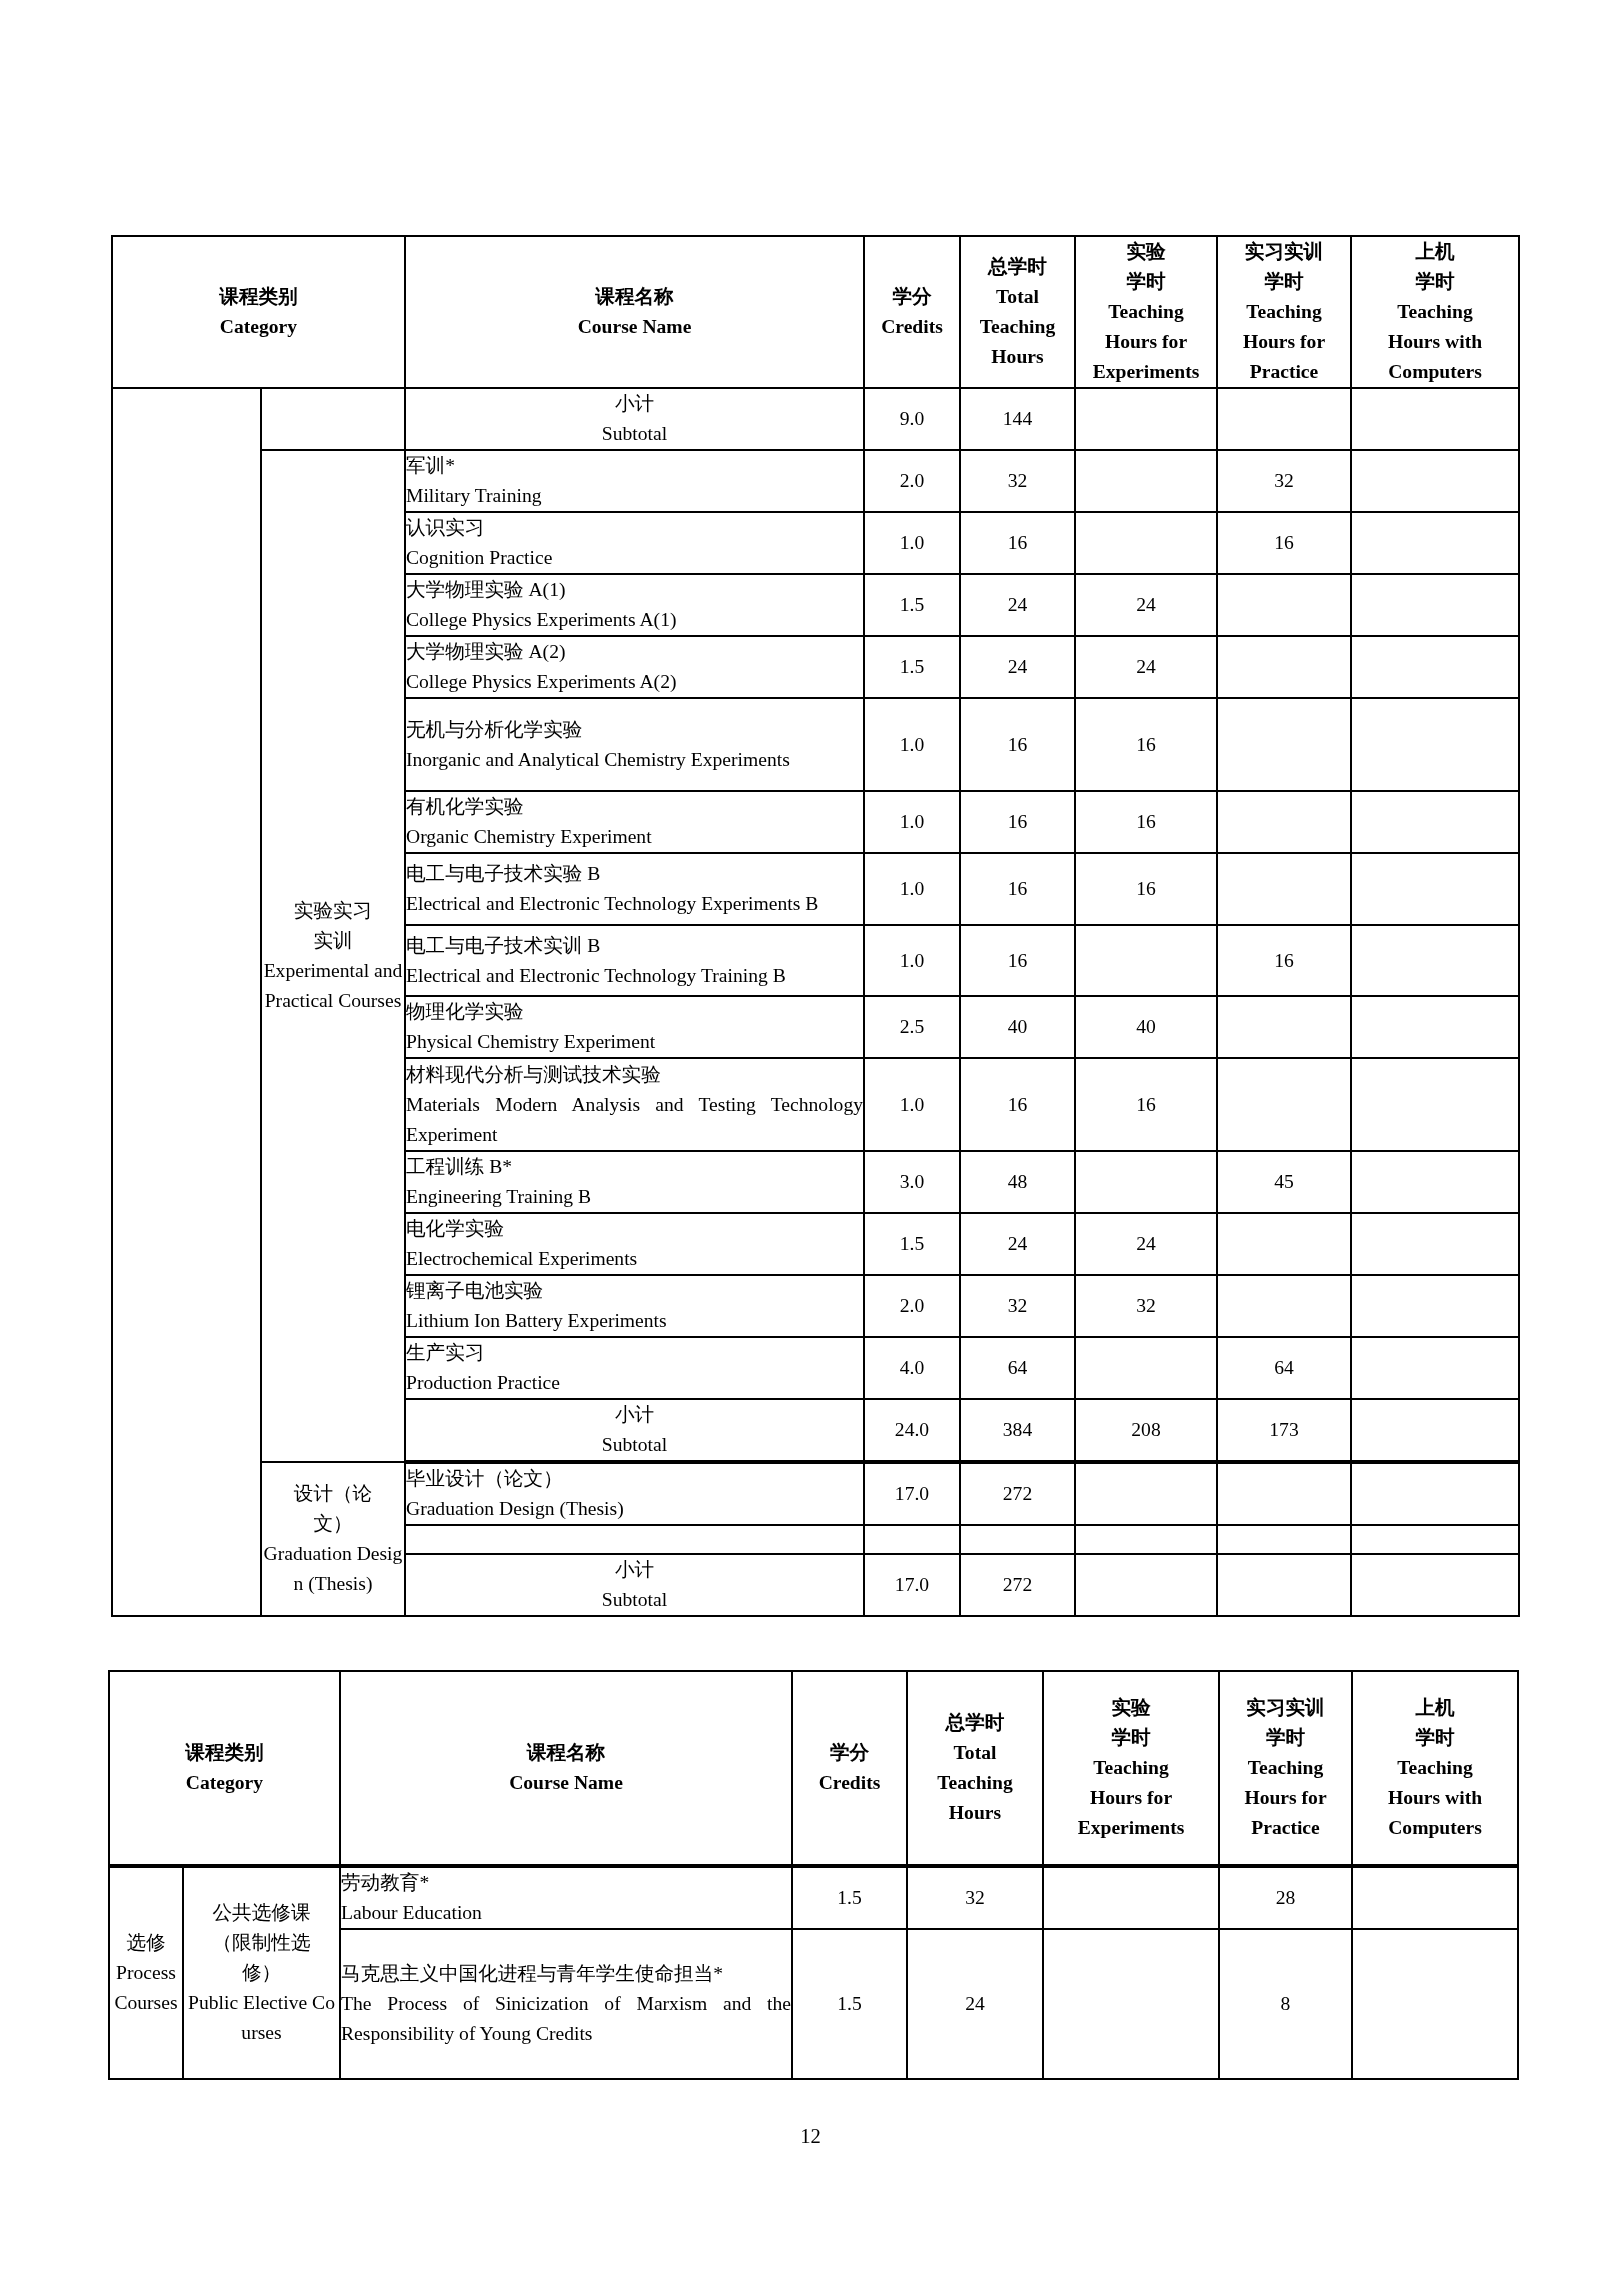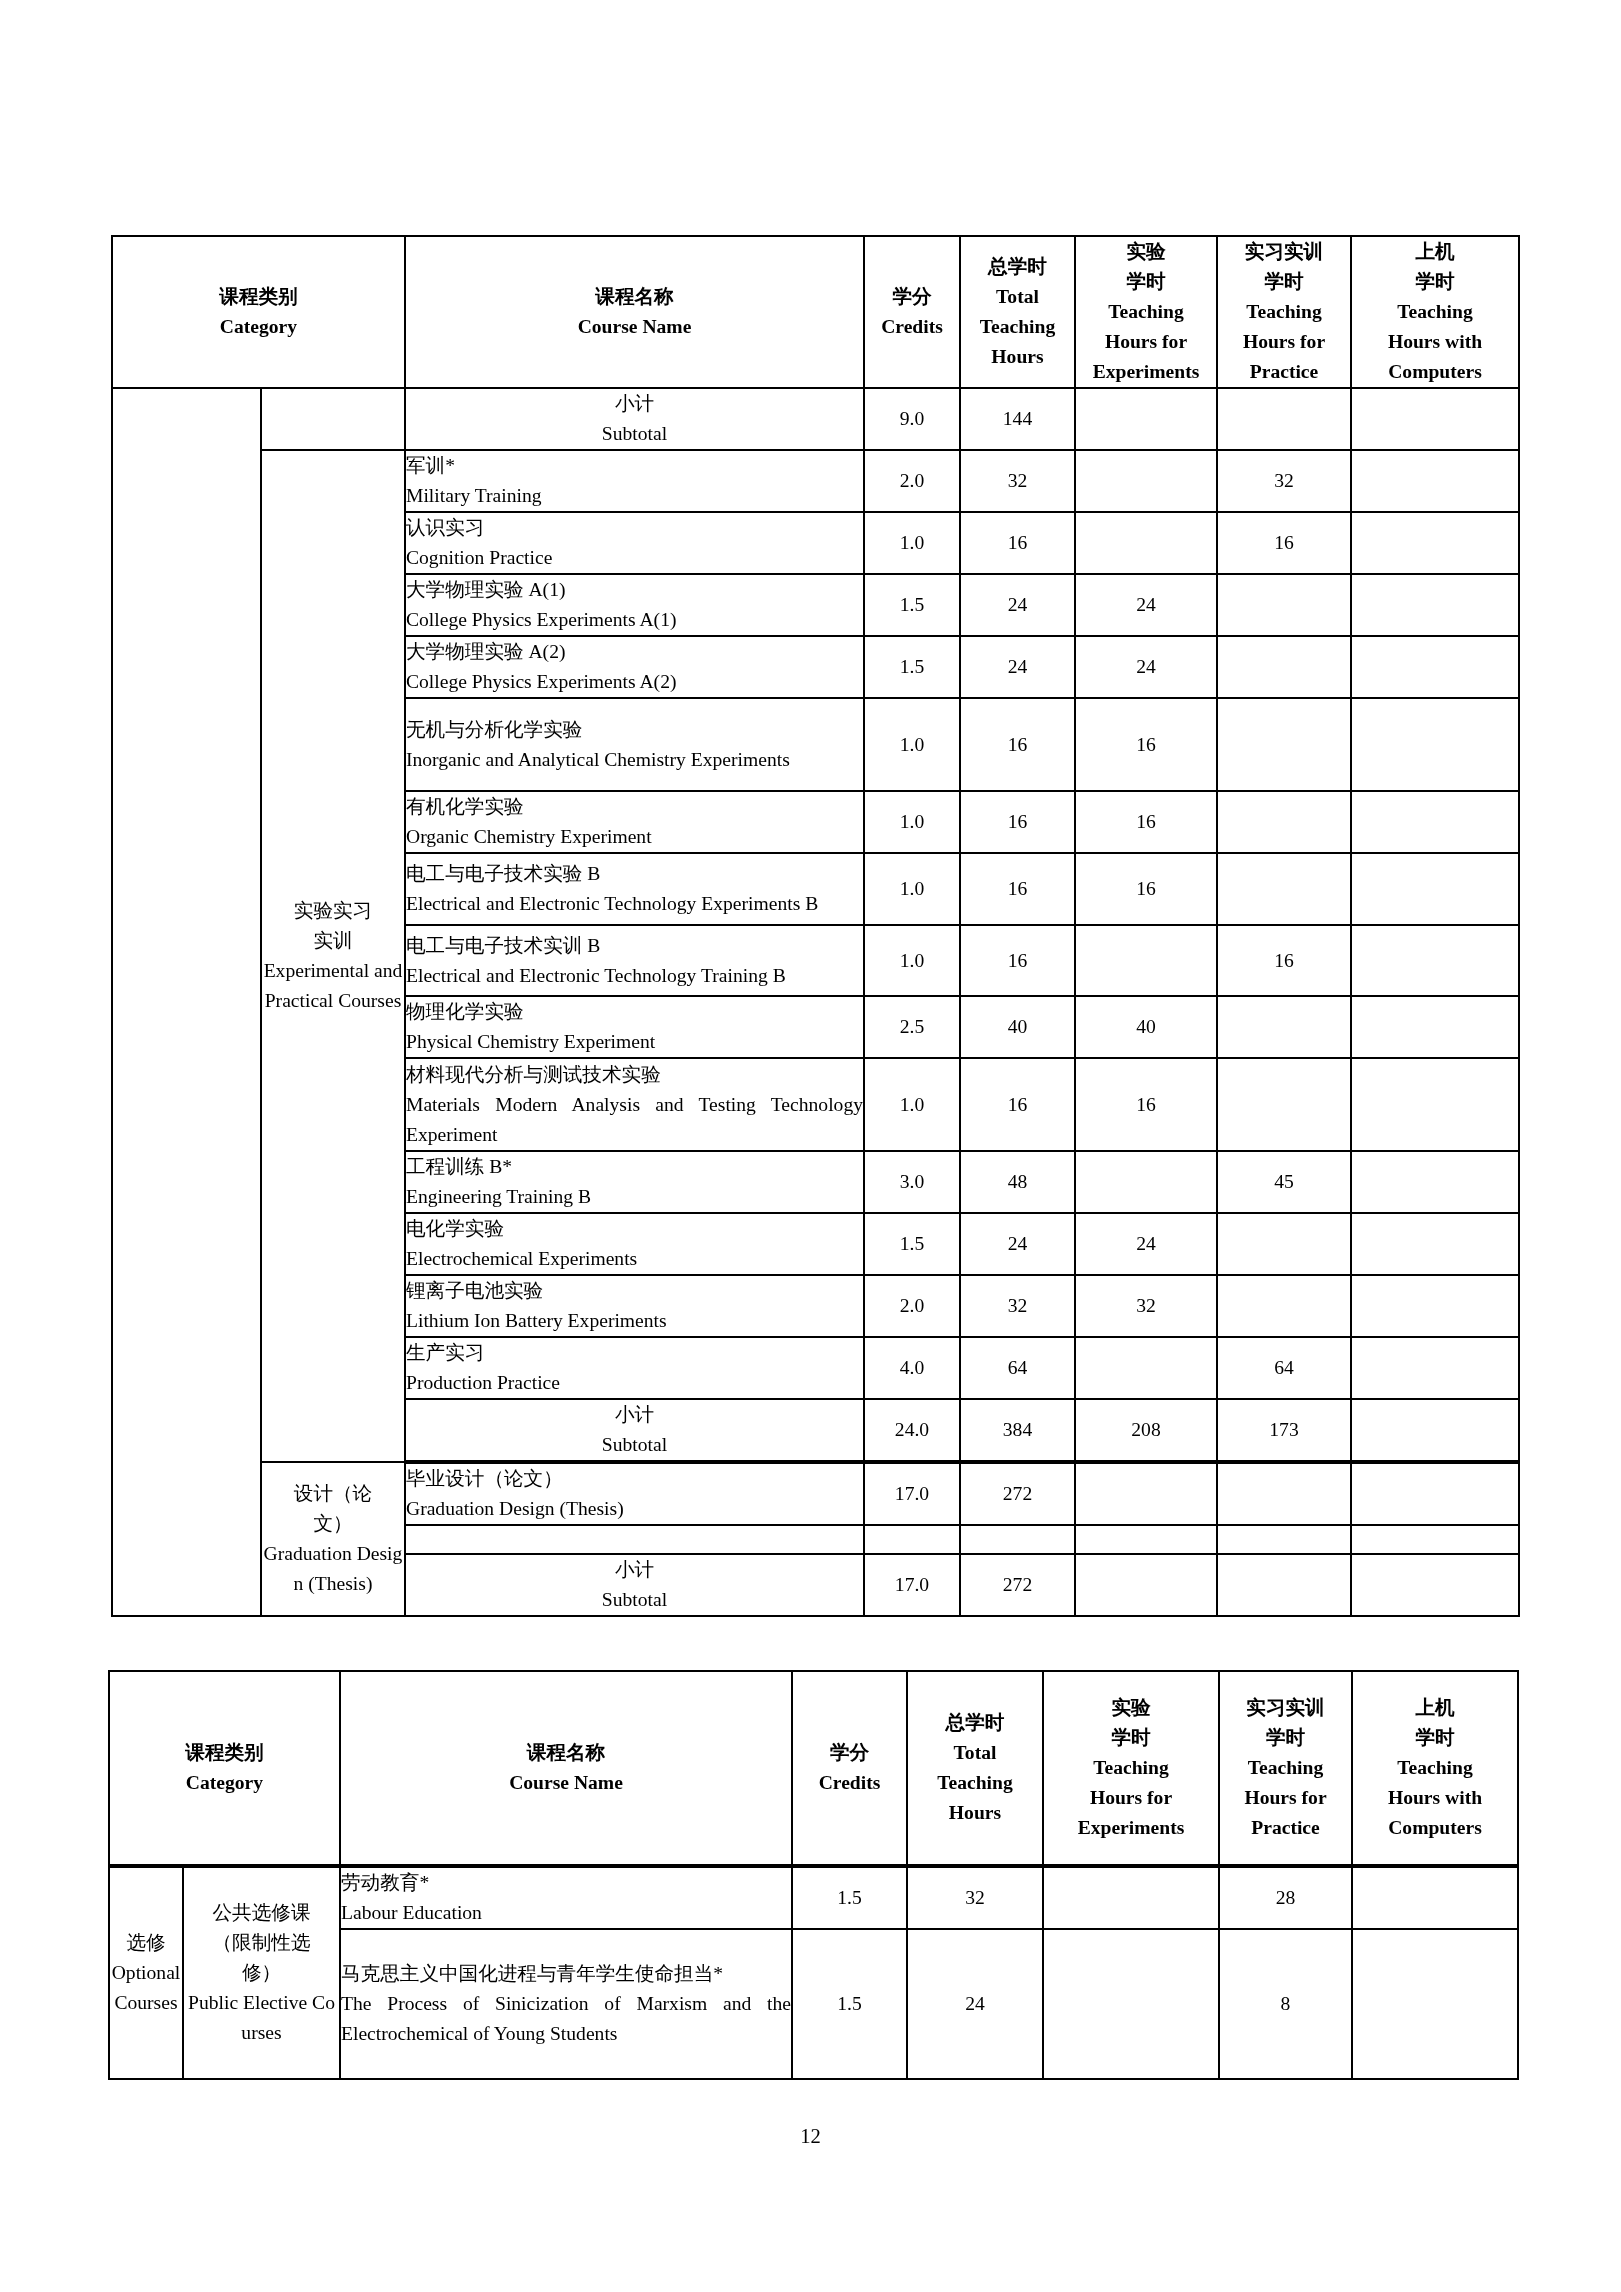--- a/index.html
+++ b/index.html
@@ -357,21 +357,21 @@
     <td style="padding:0 25.5px">
           <div class="zh">上机
 学时</div>
           <div class="en">Teaching Hours with Computers</div>
         </td>
   </tr>
 
   <tr style="height:62px">
     <td rowspan="2" class="catNarrow">
           <div class="zh">选修</div>
-          <div class="en">Optional Courses</div>
+          <div class="en">Process Courses</div>
         </td>
     <td rowspan="2" class="cat">
           <div class="zh">公共选修课
 （限制性选
 修）</div>
           <div class="en">Public Elective Courses</div>
         </td>
     <td class="course">
           <div class="zh">劳动教育*</div>
           <div class="en">Labour Education</div>
@@ -379,21 +379,21 @@
     <td class="v">1.5</td>
     <td class="v">32</td>
     <td class="v"></td>
     <td class="v">28</td>
     <td class="v"></td>
   </tr>
 
   <tr style="height:150px">
     <td class="course2">
           <div class="zh">马克思主义中国化进程与青年学生使命担当*</div>
-          <div class="en">The Process of Sinicization of Marxism and the Electrochemical of Young Students</div>
+          <div class="en">The Process of Sinicization of Marxism and the Responsibility of Young Credits</div>
         </td>
     <td class="v">1.5</td>
     <td class="v">24</td>
     <td class="v"></td>
     <td class="v">8</td>
     <td class="v"></td>
   </tr>
 </tbody>
   </table>
 

